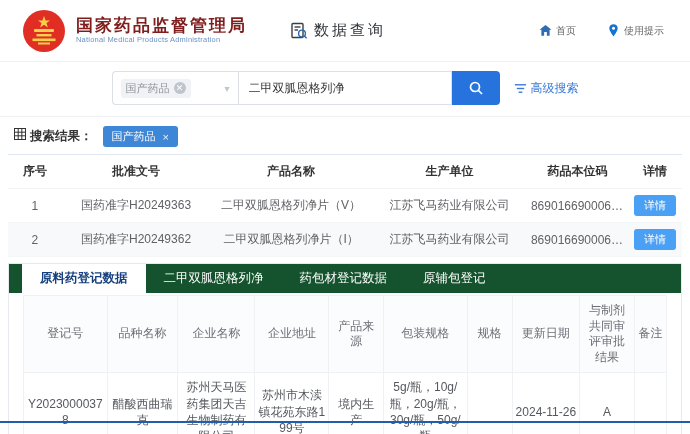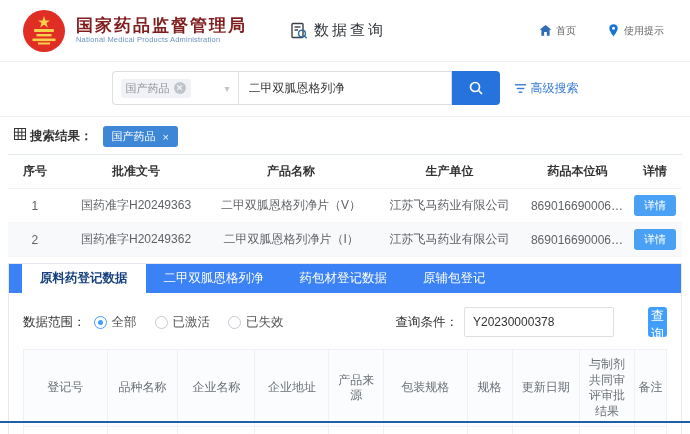--- a/index.html
+++ b/index.html
@@ -37,21 +37,21 @@
   .result-tag .x { font-size:11px; opacity:.9; cursor:pointer; }
   
   .table1-wrap { margin:0 8px; border-top:1px solid #dfe7f3; }
   table { border-collapse:collapse; width:100%; table-layout:fixed; }
   .table1 th { font-weight:bold; font-size:12px; color:#333; padding:8px 4px; text-align:center; border-bottom:1px solid #f0f2f5; }
   .table1 td { font-size:12px; color:#606266; padding:6px 4px; text-align:center; border-bottom:1px solid #f5f6f8; overflow:hidden; white-space:nowrap; text-overflow:ellipsis; }
   .table1 tr:nth-child(even) td { background:#f7f9fb; }
   .detail-btn { background:#4aa0f5; color:#fff; border:none; border-radius:3px; padding:3px 10px; font-size:11px; cursor:pointer; font-family:inherit; }
   
   .panel { margin:6px 8px 0; border:1px solid #e6eaf0; background:#fff; }
-  .tab-bar { background:#3b82f6; display:flex; height:29px; padding-left:13px; }
+  .tab-bar { background:#14532d; display:flex; height:29px; padding-left:13px; }
   .tab { color:#fff; font-size:12.5px; line-height:29px; padding:0 18px; cursor:pointer; white-space:nowrap; }
   .tab.active { background:#fff; color:#17407e; font-weight:bold; }
   .filter-row { display:flex; align-items:center; padding:14px 14px 10px; font-size:12.5px; }
   .filter-label { color:#333; white-space:nowrap; }
   .radio-group { display:flex; gap:18px; margin-left:8px; }
   .radio-item { display:flex; align-items:center; gap:5px; cursor:pointer; white-space:nowrap; color:#555; }
   .radio-circle { width:13px; height:13px; border:1px solid #c6cad2; border-radius:50%; position:relative; background:#fff; flex:0 0 auto; }
   .radio-item.active .radio-circle { border-color:#409eff; }
   .radio-item.active .radio-circle::after { content:""; position:absolute; left:3px; top:3px; width:5px; height:5px; border-radius:50%; background:#409eff; }
   .cond-label { margin-left:112px; white-space:nowrap; color:#333; }
@@ -194,43 +194,20 @@
 
 <div class="panel">
   <div class="tab-bar">
 
   <div class="tab active">原料药登记数据</div>
       <div class="tab">二甲双胍恩格列净</div>
       <div class="tab">药包材登记数据</div>
       <div class="tab">原辅包登记</div>
     </div>
 
-  <div class="filter-row">
-    <span class="filter-label">数据范围：</span>
-    <span class="radio-group">
-
-        <span class="radio-item active">
-          <span class="radio-circle"></span>
-          <span>全部</span>
-        </span>
-
-        <span class="radio-item">
-          <span class="radio-circle"></span>
-          <span>已激活</span>
-        </span>
-
-        <span class="radio-item">
-          <span class="radio-circle"></span>
-          <span>已失效</span>
-        </span>
-      </span>
-    <span class="cond-label">查询条件：</span>
-    <input class="cond-input" type="text" value="Y20230000378" style="">
-    <button class="query-btn">查询</button>
-  </div>
 
   <div class="table2-wrap">
     <table class="table2">
       <colgroup>
           <col style="width:13%">
           <col style="width:11%">
           <col style="width:12%">
           <col style="width:11.5%">
           <col style="width:8.5%">
           <col style="width:13%">

